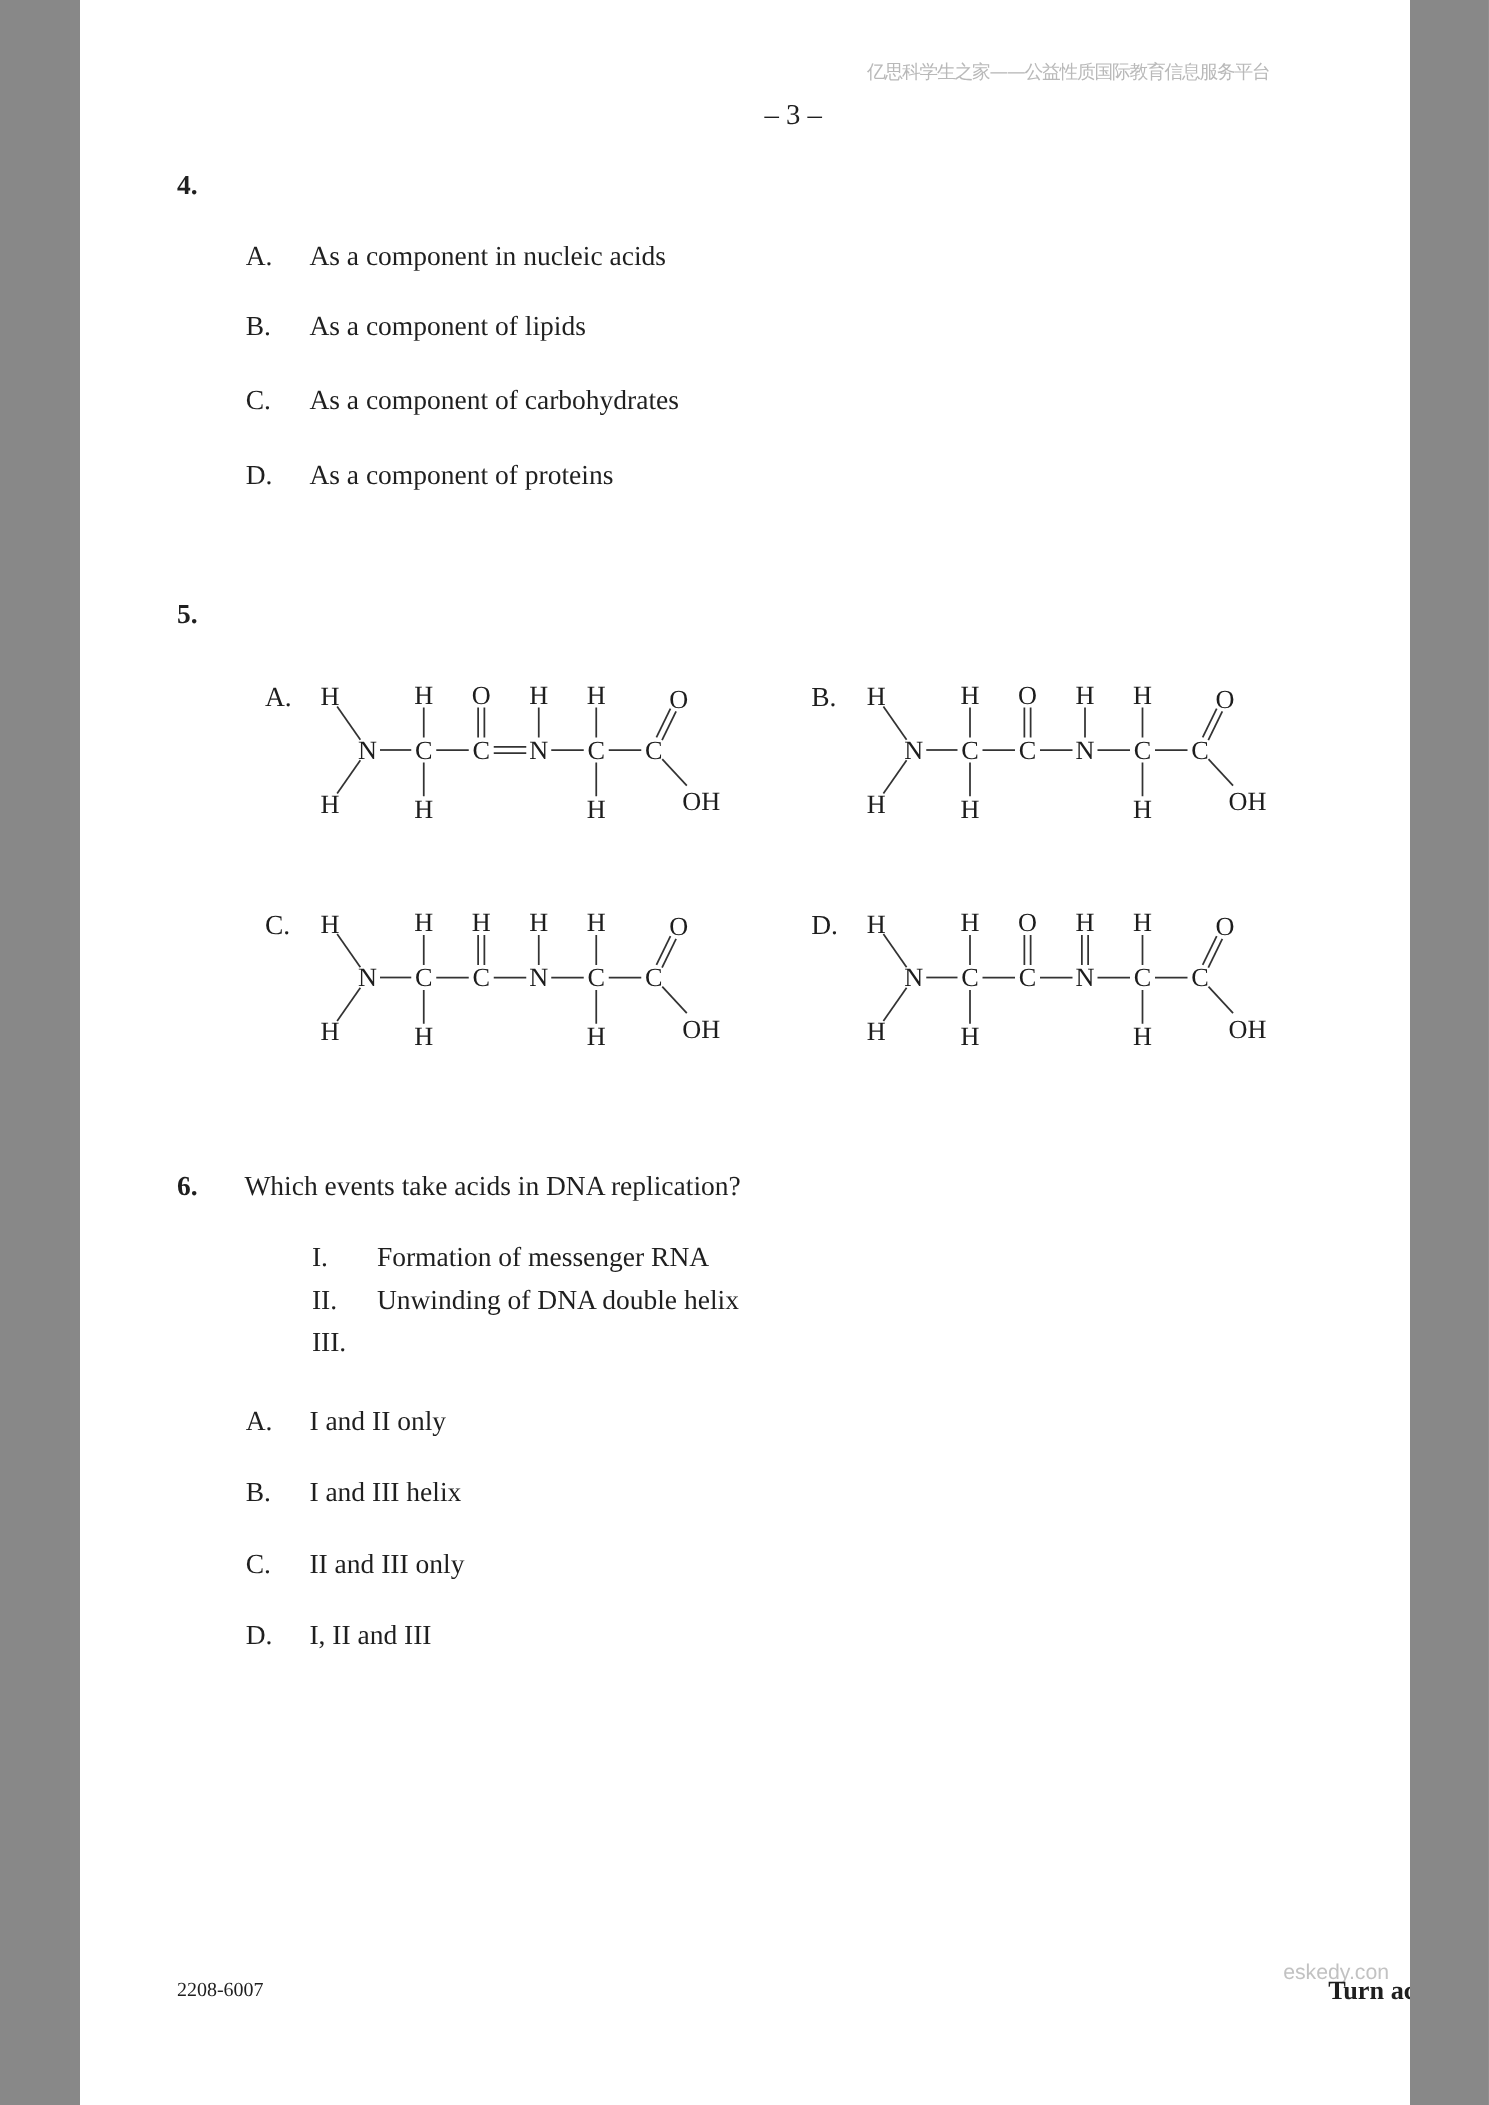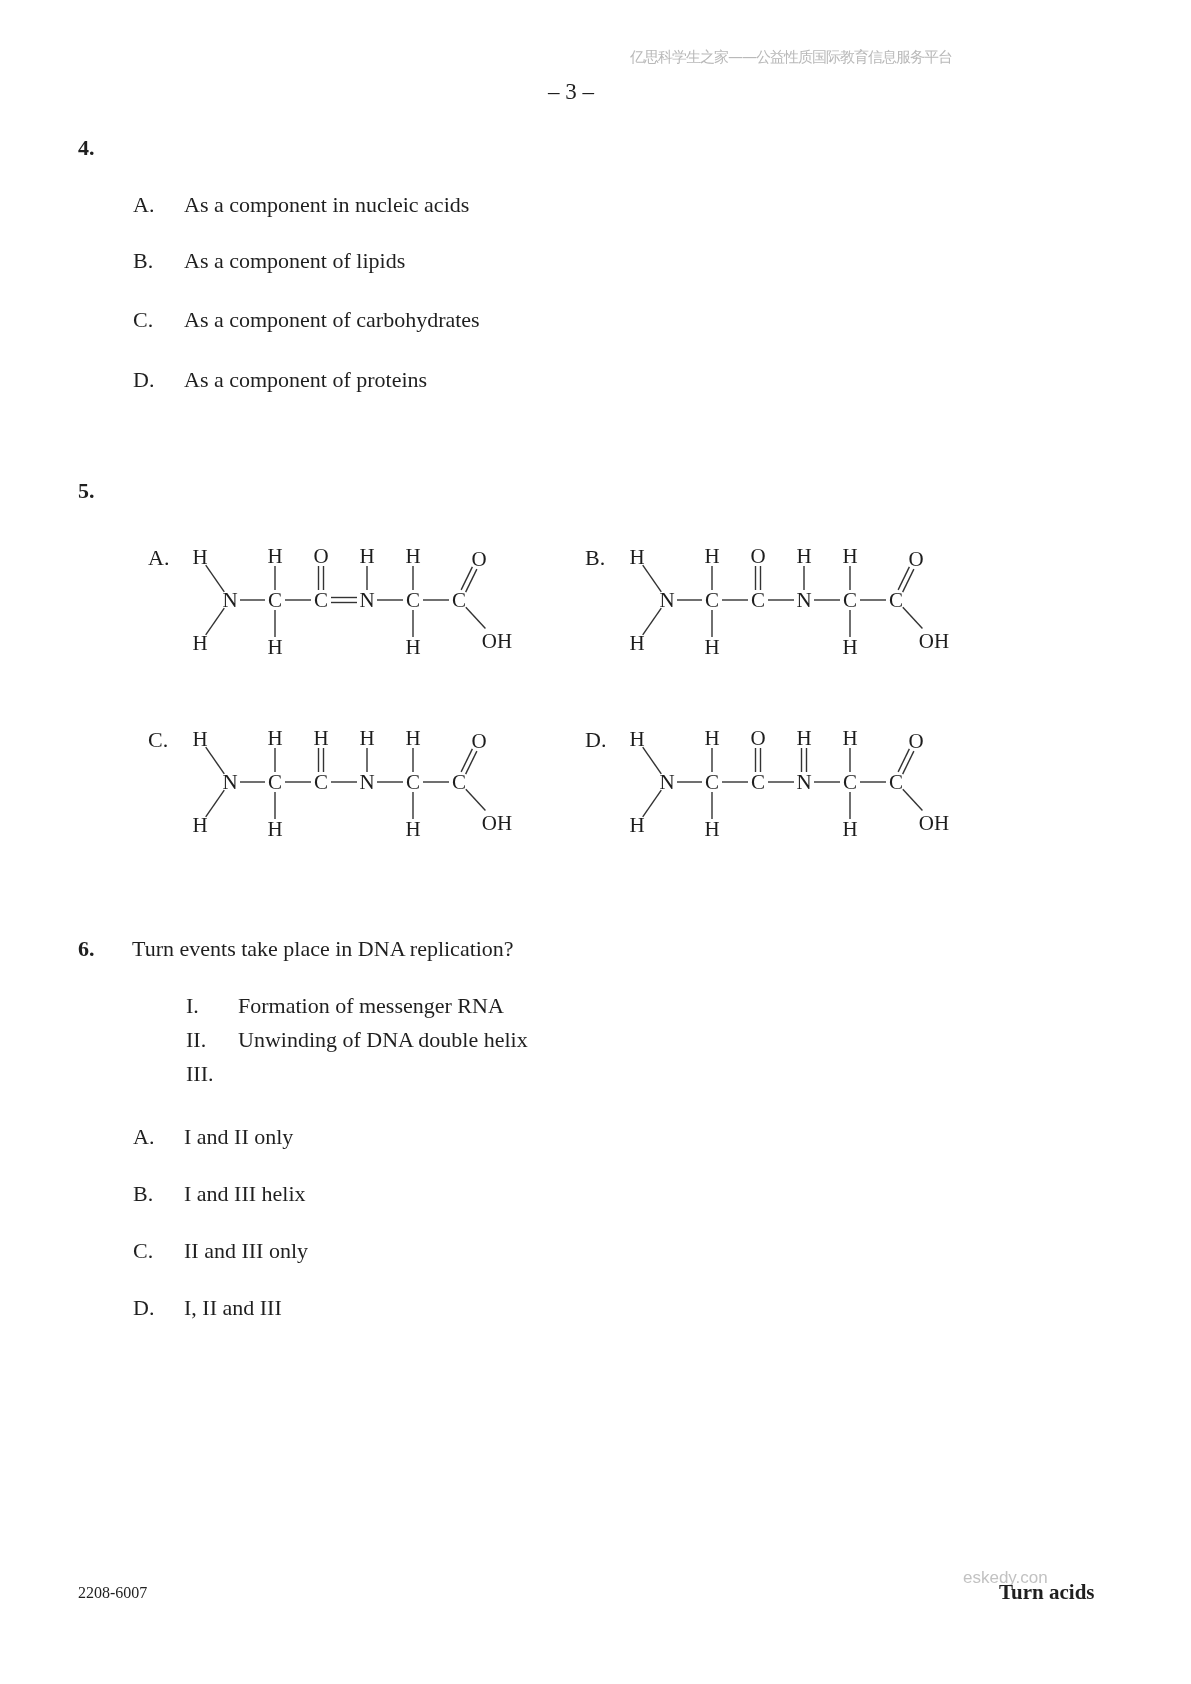--- a/index.html
+++ b/index.html
@@ -1,17 +1,17 @@
 <!DOCTYPE html>
 <html><head>
 <meta charset="utf-8">
 <style>
   html,body { margin:0; padding:0; background:#888; }
   .page {
-    position:relative; width:1191px; height:1684px; background:#ffffff;
+    position:relative; width:1064px; height:1684px; background:#ffffff;
     font-family:"Liberation Serif","DejaVu Serif",serif; color:#1f1f1f;
     overflow:hidden; margin:0 auto;
   }
   .t { position:absolute; font-size:22px; line-height:26px; white-space:nowrap; }
   .bold { font-weight:bold; }
   .cn {
     position:absolute; font-family:"DejaVu Sans","Liberation Sans",sans-serif;
     font-size:15px; letter-spacing:-1px; color:#b9b9b9; white-space:nowrap;
   }
   .hdr { position:absolute; font-size:23px; white-space:nowrap; }
@@ -191,21 +191,21 @@
       <text x="273" y="72" text-anchor="middle">C</text>
       <text x="273" y="28" text-anchor="middle">H</text>
       <text x="273" y="119" text-anchor="middle">H</text>
       <text x="319" y="72" text-anchor="middle">C</text>
       <text x="339" y="31" text-anchor="middle">O</text>
       <text x="357" y="113" text-anchor="middle">OH</text>
       <text x="8" y="30" class="mol-label">D.</text>
     </svg>
 
   <div class="t bold" style="left:78px;top:936px">6.</div>
-  <div class="t" style="left:132px;top:936px">Turn events take place in DNA replication?</div>
+  <div class="t" style="left:132px;top:936px">Which events take acids in DNA replication?</div>
 
   <div class="t" style="left:186px;top:993px">I.</div>
   <div class="t" style="left:238px;top:993px">Formation of messenger RNA</div>
   <div class="t" style="left:186px;top:1027px">II.</div>
   <div class="t" style="left:238px;top:1027px">Unwinding of DNA double helix</div>
   <div class="t" style="left:186px;top:1061px">III.</div>
 
   <div class="t" style="left:133px;top:1124px">A.</div>
   <div class="t" style="left:184px;top:1124px">I and II only</div>
   <div class="t" style="left:133px;top:1181px">B.</div>

